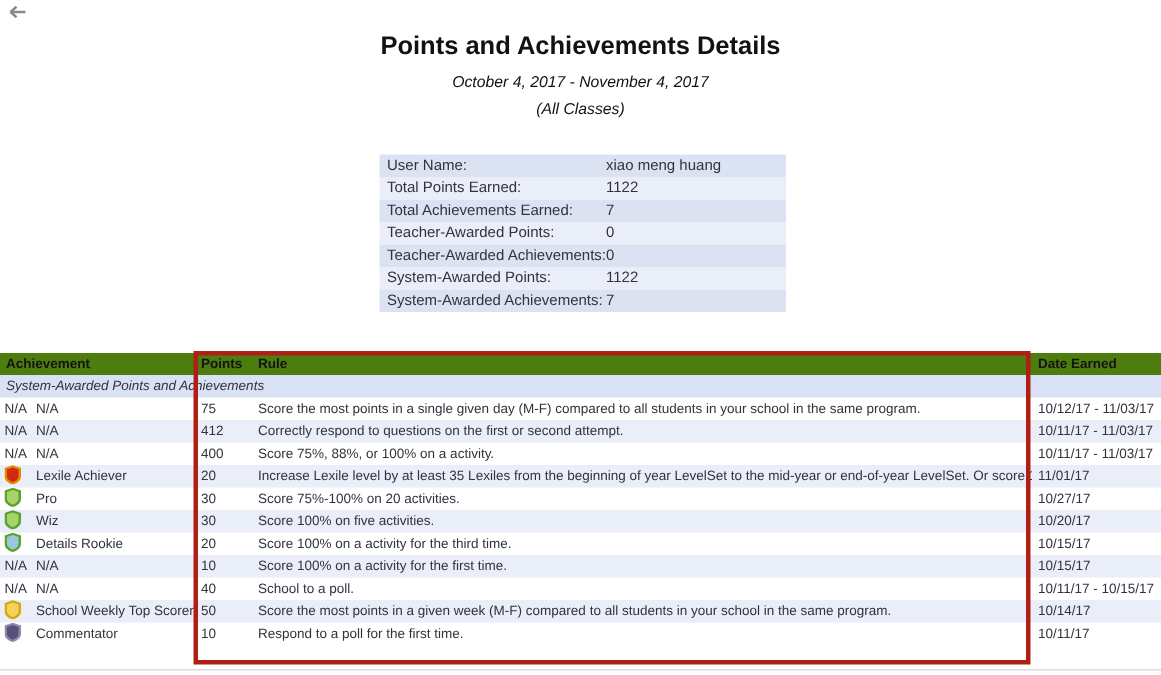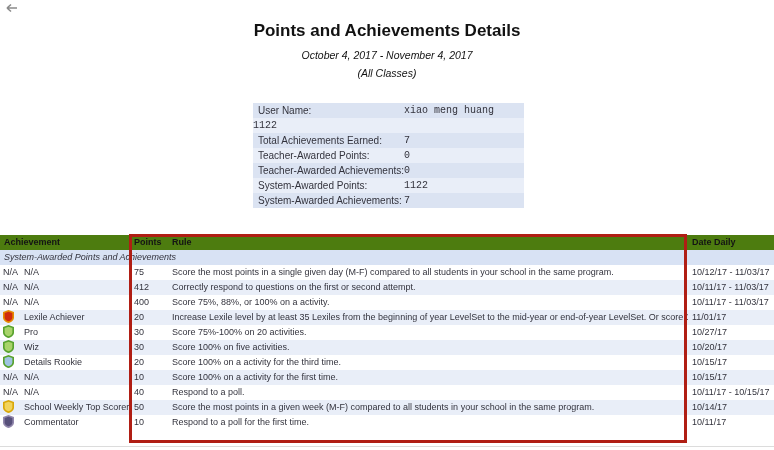--- a/index.html
+++ b/index.html
@@ -13,21 +13,21 @@
   .title-block{position:absolute;top:21px;left:0;right:0;text-align:center;color:#121212;}
   .page-title{font-size:17px;font-weight:bold;margin:0 0 8px 0;}
   .page-sub{font-size:10.5px;font-weight:normal;font-style:italic;margin:0 0 6px 0;}
 
   
   .summary{position:absolute;left:253px;top:103px;width:271px;font-size:10px;}
   .srow{display:flex;height:15px;align-items:center;}
   .srow:nth-child(odd){background:#dbe3f2;}
   .srow:nth-child(even){background:#e9eef8;}
   .slabel{width:146px;padding-left:5px;white-space:nowrap;}
-  .svalue{flex:1;white-space:nowrap;font-family:Liberation Mono, monospace;}
+  .svalue{flex:1;white-space:nowrap;}
 
   
   .big-table{position:absolute;left:0;top:235px;width:774px;border-collapse:collapse;
              table-layout:fixed;font-size:9px;}
   .big-table th,.big-table td{padding:0 0 0 4px;height:15px;line-height:15px;
              white-space:nowrap;overflow:hidden;text-align:left;vertical-align:middle;}
   .big-table thead th{background:#4d7c0f;font-weight:bold;color:#141414;}
   .big-table tbody tr{background:#e9eef8;padding-left:20px;}
   .big-table tbody tr:nth-child(even){background:#ffffff;}
   .big-table tbody tr.section-row{background:#d8e2f4;}
@@ -55,20 +55,21 @@
     <div class="page-sub">October 4, 2017 - November 4, 2017</div>
     <div class="page-sub">(All Classes)</div>
   </div>
 
   <div class="summary">
     <div class="srow">
       <span class="slabel">User Name:</span>
       <span class="svalue">xiao meng huang</span>
     </div>
     <div class="srow">
+      <span class="slabel">Total Points Earned:</span>
       <span class="svalue">1122</span>
     </div>
     <div class="srow">
       <span class="slabel">Total Achievements Earned:</span>
       <span class="svalue">7</span>
     </div>
     <div class="srow">
       <span class="slabel">Teacher-Awarded Points:</span>
       <span class="svalue">0</span>
     </div>
@@ -92,21 +93,21 @@
         <col style="width:110px">
         <col style="width:38px">
         <col style="width:520px">
         <col style="width:86px">
       </colgroup>
     <thead>
       <tr>
         <th colspan="2">Achievement</th>
         <th>Points</th>
         <th>Rule</th>
-        <th>Date Daily</th>
+        <th>Date Earned</th>
       </tr>
     </thead>
     <tbody>
       <tr class="section-row">
         <td colspan="5">System-Awarded Points and Achievements</td>
       </tr>
 
       <tr>
         <td class="c-icon">N/A</td>
         <td>N/A</td>
@@ -180,21 +181,21 @@
         <td class="c-icon">N/A</td>
         <td>N/A</td>
         <td>10</td>
         <td>Score 100% on a activity for the first time.</td>
         <td>10/15/17</td>
       </tr>
       <tr>
         <td class="c-icon">N/A</td>
         <td>N/A</td>
         <td>40</td>
-        <td>Respond to a poll.</td>
+        <td>School to a poll.</td>
         <td>10/11/17 - 10/15/17</td>
       </tr>
       <tr>
         <td class="c-icon">
           <svg class="shield" width="11" height="13" viewBox="0 0 12 14">
             <path d="M6 0 L12 2 V8 C12 11 9 13.3 6 14 C3 13.3 0 11 0 8 V2 Z" fill="#d9a70a"></path>
             <path d="M6 1.8 L10.2 3.2 V8 C10.2 10 8.2 11.6 6 12.2 C3.8 11.6 1.8 10 1.8 8 V3.2 Z" fill="#f2d35c"></path>
           </svg>
         </td>
         <td>School Weekly Top Scorer</td>

